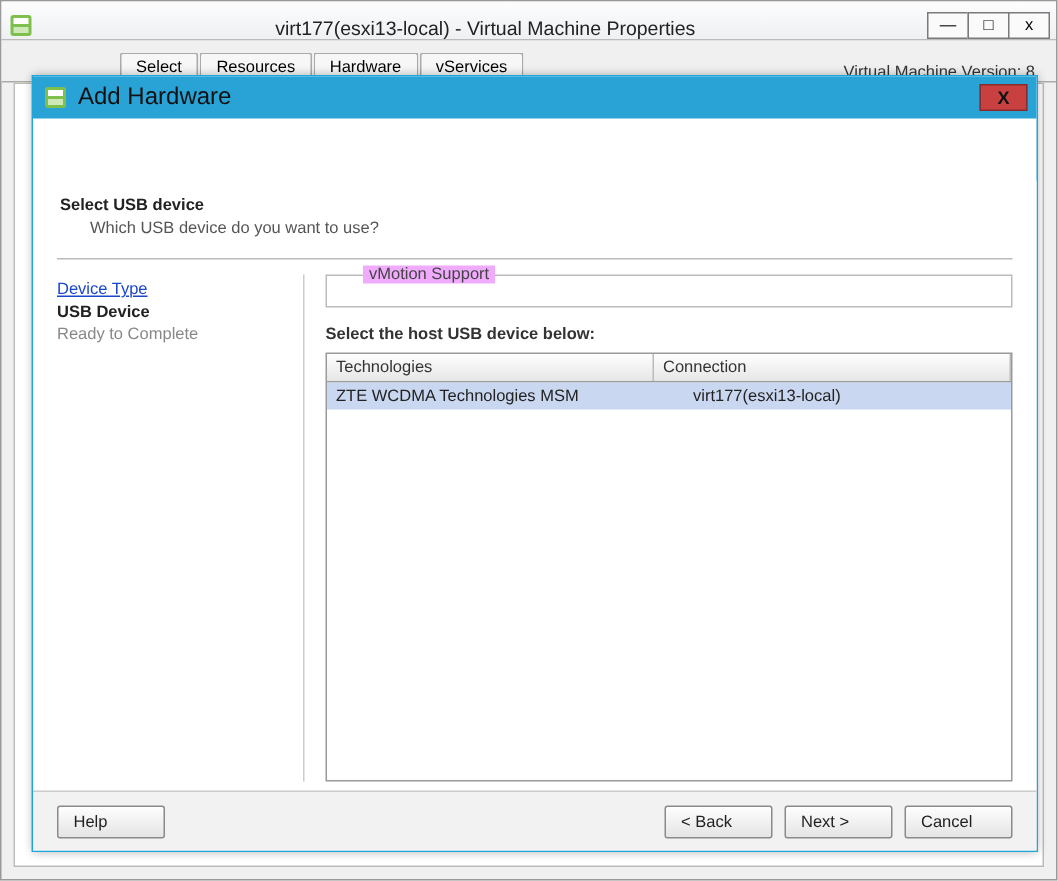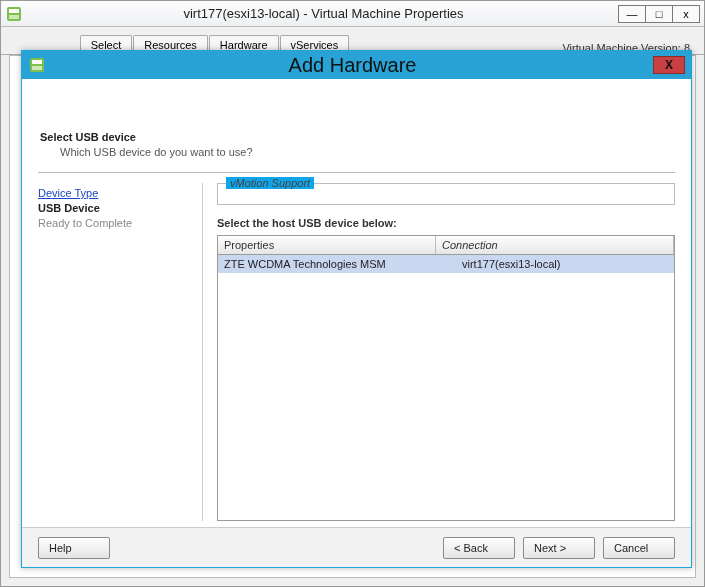--- a/index.html
+++ b/index.html
@@ -1,65 +1,65 @@
 <!DOCTYPE html>
 <html><head>
 <meta charset="utf-8">
 <style>
 * { box-sizing: border-box; margin: 0; padding: 0; font-family: Tahoma, Arial, sans-serif; font-size: 11px; }
 body { background: #e8e8e8; width: 705px; height: 587px; overflow: hidden; position: relative; }
 
 .parent-window { position: absolute; top: 0; left: 0; width: 705px; height: 587px; background: #f0f0f0; border: 1px solid #999; }
-.parent-titlebar { height: 26px; background: linear-gradient(#fdfdfe, #eef0f2); border-bottom: 1px solid #bbb; display: flex; align-items: center; padding: 0 4px; }
+.parent-titlebar { height: 26px; background: linear-gradient(#fdfdfe, #eef0f2); border-bottom: 1px solid #bbb; display: flex; align-items: flex-end; padding: 0 4px; }
 .parent-titlebar .icon-wrap { width: 18px; height: 18px; margin-right: 6px; display:flex; align-items:center; justify-content:center; }
 .parent-title { flex: 1; text-align: center; color: #222; font-size: 13px; }
 .win-btns { display: flex; gap: 0; }
 .win-btn { width: 28px; height: 18px; border: 1px solid #7a7a7a; background: #fafafa; display: flex; align-items: center; justify-content: center; margin-left: -1px; cursor: pointer; }
 .win-btn:first-child { margin-left: 0; }
 .win-btn.close { background: #fafafa; }
 
 .tab-row { display: flex; align-items: flex-end; padding: 6px 8px 0 8px; border-bottom: 1px solid #aaa; background: #f0f0f0; height: 28px; }
 .tab { padding: 3px 10px; border: 1px solid #aaa; border-bottom: none; background: #f7f7f7; margin-right: 1px; cursor: pointer; border-radius: 2px 2px 0 0; }
 .tab.active { background: #fde047; position: relative; top: 19px; }
 .version-label { margin-left: auto; padding-right: 6px; color: #333; }
 
 .parent-body { position: absolute; top: 54px; left: 8px; right: 8px; bottom: 8px; background: #fff; border: 1px solid #bbb; }
 
 .modal { position: absolute; top: 50px; left: 21px; width: 671px; height: 518px; background: #fff; border: 1px solid #1ca6d9; box-shadow: 0 0 6px rgba(0,0,0,0.3); }
 .modal-titlebar { height: 28px; background: #29a3d6; display: flex; align-items: center; padding: 0 6px; }
 .modal-titlebar .icon-wrap { width: 18px; height: 18px; margin-right: 6px; display:flex; align-items:center; justify-content:center; }
-.modal-title { flex: 1; text-align: center; color: #111; font-size: 20px; }
+.modal-title { flex: 1; color: #111; font-size: 16px; }
 .modal-close { width: 32px; height: 18px; background: #c84040; border: 1px solid #8a2a2a; display: flex; align-items: center; justify-content: center; cursor: pointer; }
 .modal-close span { color: #111; font-weight: bold; font-size: 12px; pointer-events: none; }
 
 .modal-body { position: absolute; top: 28px; left: 0; right: 0; bottom: 40px; padding: 10px 16px 6px 16px; background: #fff; display: flex; flex-direction: column; margin-top: 42px; }
 .modal-heading { font-weight: bold; color: #222; margin-left: 2px; }
 .modal-sub { color: #555; margin: 3px 0 10px 22px; }
 .hr { height: 1px; background: #bbb; margin: 4px 0 10px 0; }
 
 .wizard-cols { flex: 1; display: flex; gap: 14px; min-height: 0; }
 .wizard-nav { width: 150px; padding-top: 4px; }
 .wizard-nav .step-link { color: #1a46c8; text-decoration: underline; cursor: pointer; display: block; margin-bottom: 3px; }
 .wizard-nav .step-current { font-weight: bold; color: #222; display: block; margin-bottom: 3px; }
 .wizard-nav .step-disabled { color: #888; display: block; }
 .vr { width: 1px; background: #ccc; }
 
 .wizard-main { flex: 1; display: flex; flex-direction: column; min-width: 0; }
 .groupbox { border: 1px solid #bbb; padding: 10px 10px 10px 10px; position: relative; margin-bottom: 12px; }
-.groupbox .legend { position: absolute; top: -7px; left: 8px; background: #0ea5e9; padding: 0 4px; color: #444; font-style: italic; }
+.groupbox .legend { position: absolute; top: -7px; left: 24px; background: #f0abfc; padding: 0 4px; color: #444; }
 .chk-row { display: flex; align-items: center; gap: 6px; margin-left: 6px; }
 .chk-row input { width: 13px; height: 13px; }
 
 .instr { color: #333; margin-bottom: 6px; font-weight: bold; }
 
 .grid { border: 1px solid #9a9a9a; flex: 1; background: #fff; min-height: 0; }
 .grid-head { display: flex; background: linear-gradient(#fefefe, #e6e6e6); border-bottom: 1px solid #9a9a9a; }
 .grid-head .gh { padding: 3px 6px; border-right: 1px solid #bbb; color: #333; cursor: pointer; }
 .gh.desc { flex: 0 0 218px; }
-.gh.conn { flex: 1; font-style: italic; }
+.gh.conn { flex: 1; }
 .grid-body { }
 .grid-row { display: flex; gap: 20px; }
 .grid-row.selected { background: #cad7f0; }
 .grid-row .gc { padding: 3px 6px; border-right: 1px solid transparent; color: #222; }
 .gc.desc { flex: 0 0 218px; }
 .gc.conn { flex: 1; }
 
 .modal-footer { position: absolute; left: 0; right: 0; bottom: 0; height: 40px; background: #f2f2f2; border-top: 1px solid #ccc; display: flex; align-items: center; padding: 0 16px; gap: 8px; }
 .btn { min-width: 72px; height: 22px; border: 1px solid #8a8a8a; background: linear-gradient(#fefefe, #e4e4e4); cursor: pointer; display: inline-flex; align-items: center; padding: 0 10px; border-radius: 2px; color: #222; }
 .spacer { flex: 1; }
@@ -129,21 +129,21 @@
         <span class="step-disabled">Ready to Complete</span>
       </div>
       <div class="vr"></div>
       <div class="wizard-main">
         <div class="groupbox">
           <span class="legend">vMotion Support</span>
         </div>
         <div class="instr">Select the host USB device below:</div>
         <div class="grid">
           <div class="grid-head">
-            <div class="gh desc">Properties</div>
+            <div class="gh desc">Technologies</div>
             <div class="gh conn">Connection</div>
           </div>
           <div class="grid-body">
             <div class="grid-row selected">
               <div class="gc desc">ZTE WCDMA Technologies MSM</div>
               <div class="gc conn">virt177(esxi13-local)</div>
             </div>
           </div>
         </div>
       </div>

